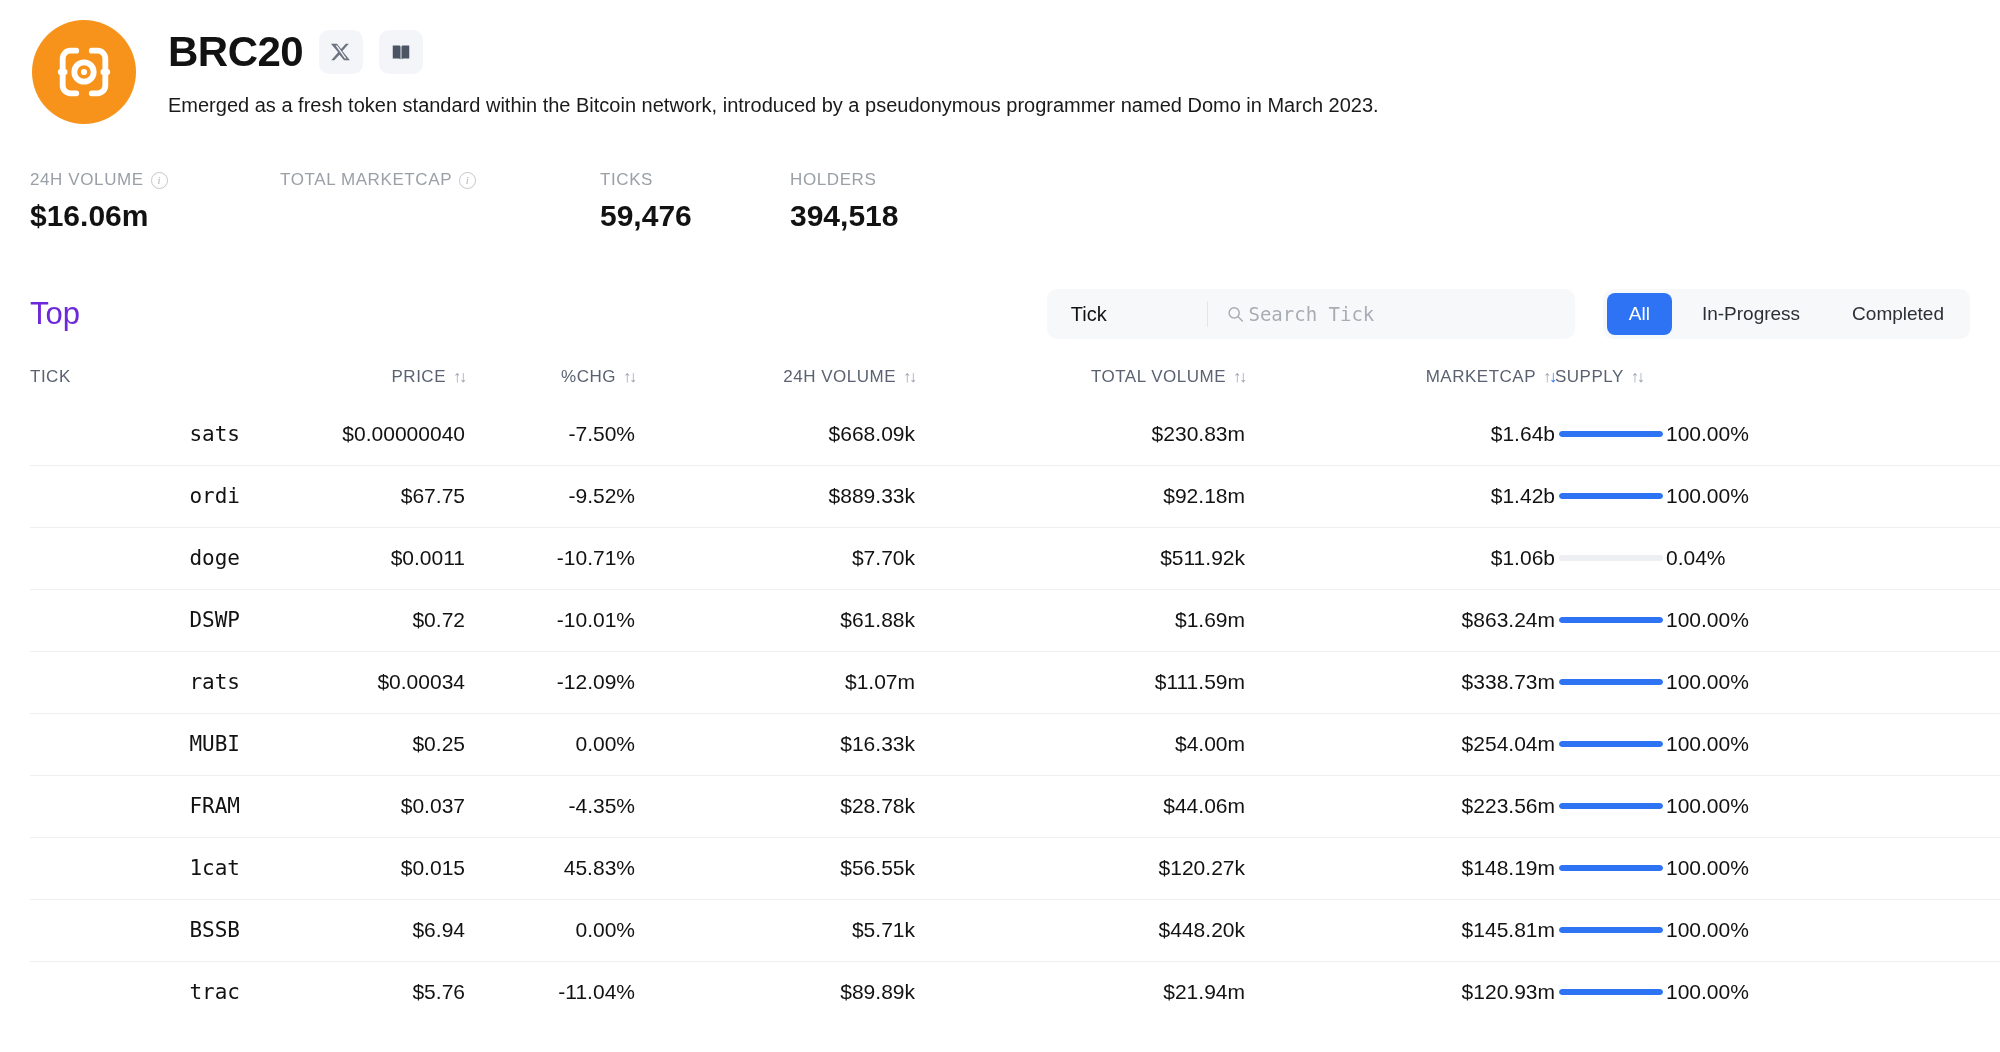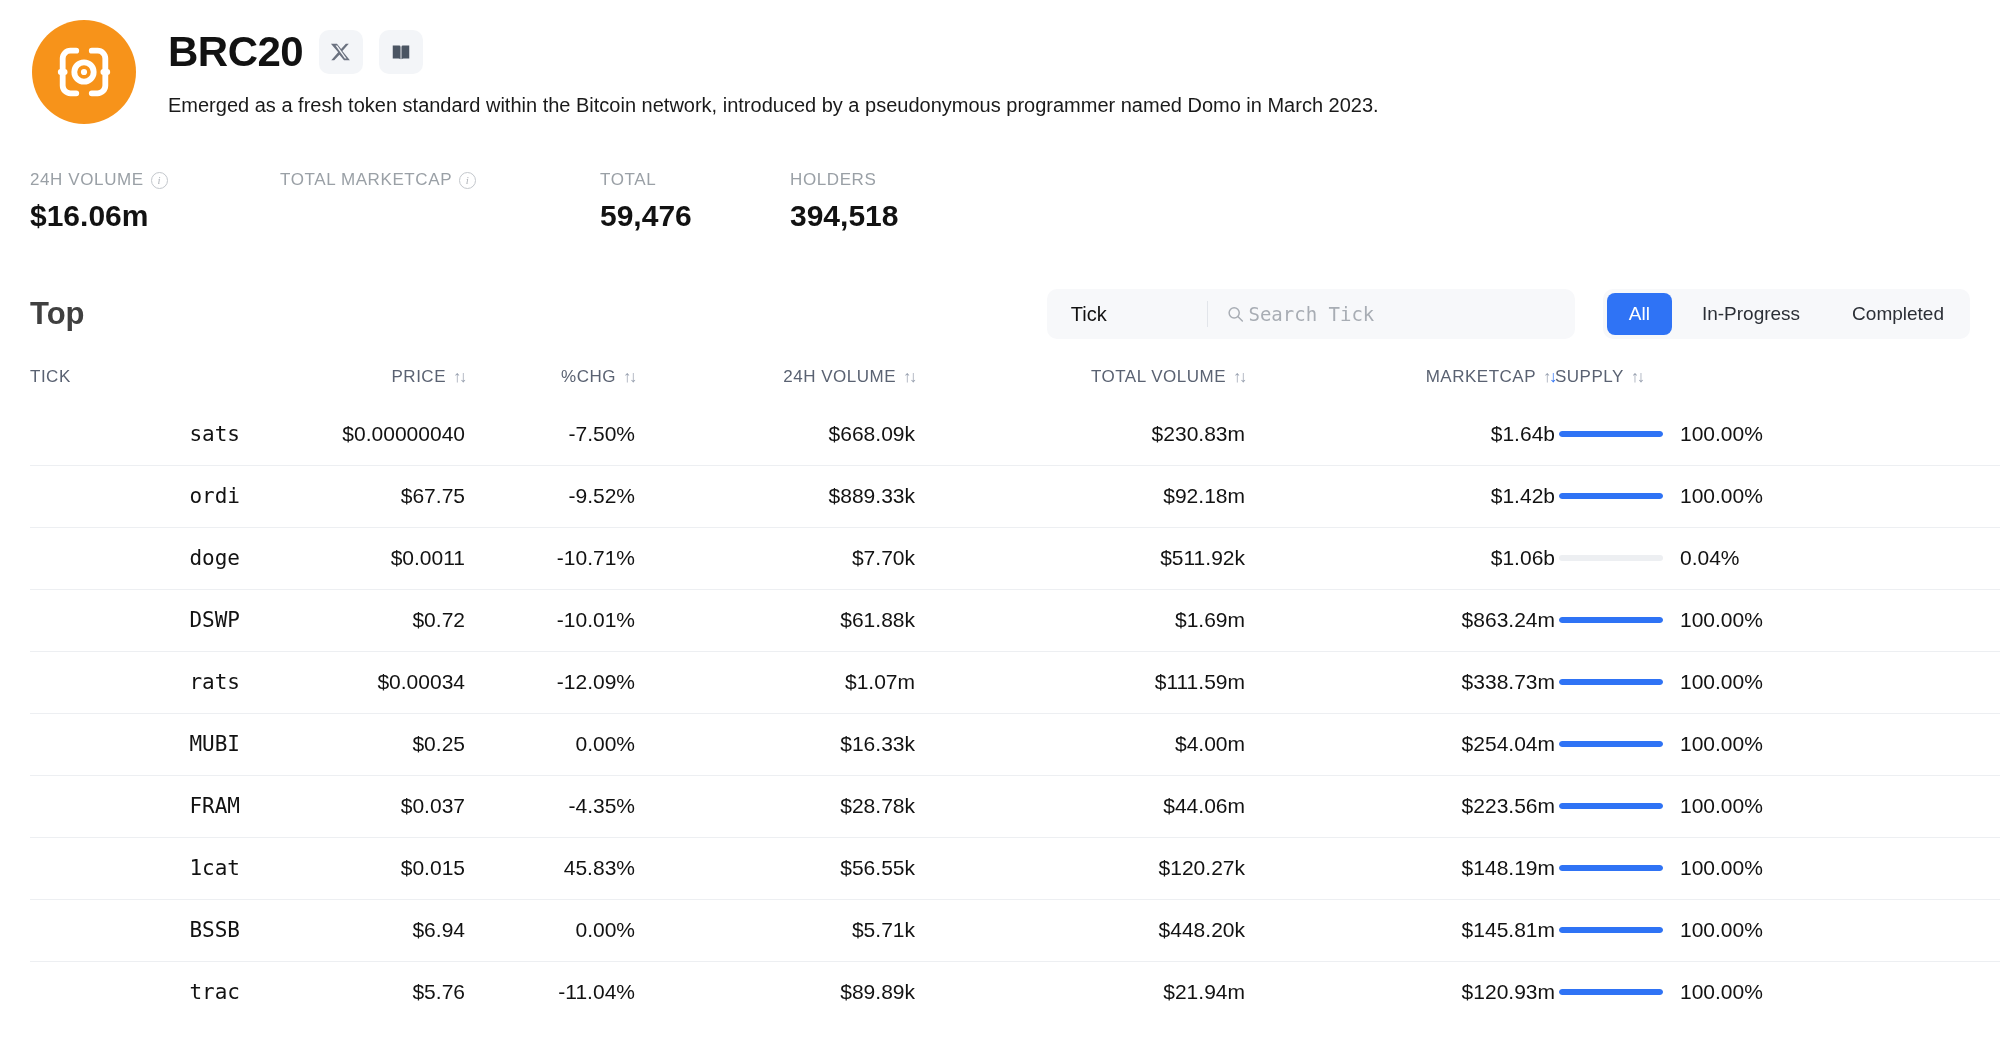--- a/index.html
+++ b/index.html
@@ -119,22 +119,22 @@
   
   .toolbar {
     margin-top: 56px;
     display: flex;
     align-items: center;
     height: 50px;
     position: relative;
   }
   .section-title {
     font-size: 31px;
-    font-weight: bold;
-    color: #404040;
+    font-weight: normal;
+    color: #6d28d9;
   }
   .toolbar-right {
     margin-left: auto;
     display: flex;
     align-items: center;
     gap: 28px;
   }
   .search-box {
     width: 528px;
     height: 50px;
@@ -253,21 +253,21 @@
     color: #2F73F5;
   }
   td.tick span { cursor: pointer; }
   .chg-neg { color: #EA3943; }
   .chg-pos { color: #19A974; }
 
   .supply-cell {
     display: flex;
     align-items: center;
     justify-content: flex-start;
-    gap: 17px;
+    gap: 3px;
     padding-left: 4px;
   }
   .bar-track {
     width: 104px;
     height: 6px;
     border-radius: 3px;
     background: #EDEFF2;
     overflow: hidden;
     flex: 0 0 104px;
   }
@@ -336,21 +336,21 @@
       </div>
       <div class="stat-value">$16.06m</div>
     </div>
     <div class="stat" style="width:320px">
       <div class="stat-label">
         <span>TOTAL MARKETCAP</span>
         <span class="info-i">i</span>
       </div>
     </div>
     <div class="stat" style="width:190px">
-      <div class="stat-label">TOTAL</div>
+      <div class="stat-label">TICKS</div>
       <div class="stat-value">59,476</div>
     </div>
     <div class="stat" style="width:200px">
       <div class="stat-label">HOLDERS</div>
       <div class="stat-value">394,518</div>
     </div>
   </div>
 
   <div class="toolbar">
     <div class="section-title">Top</div>

